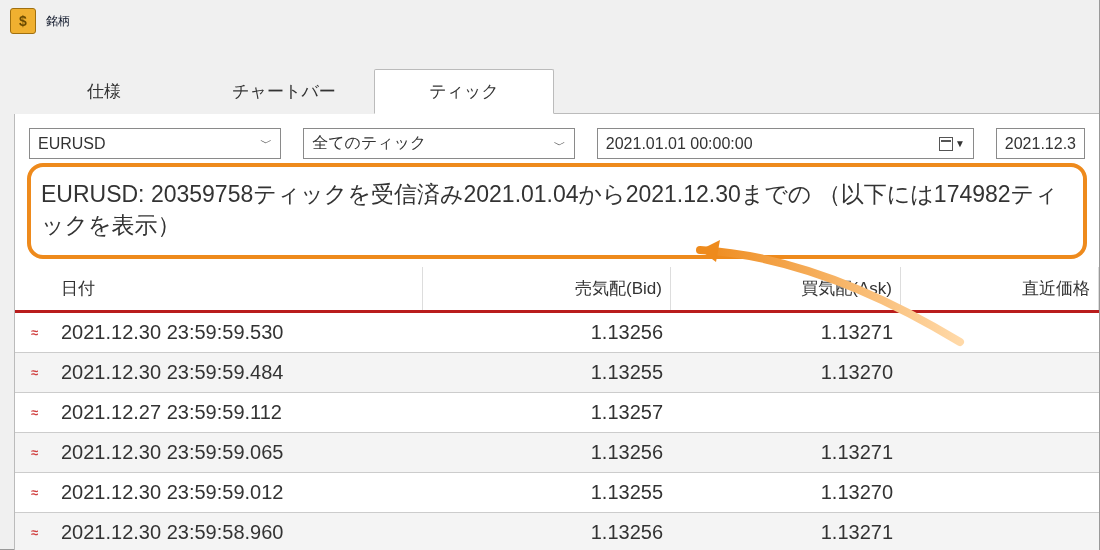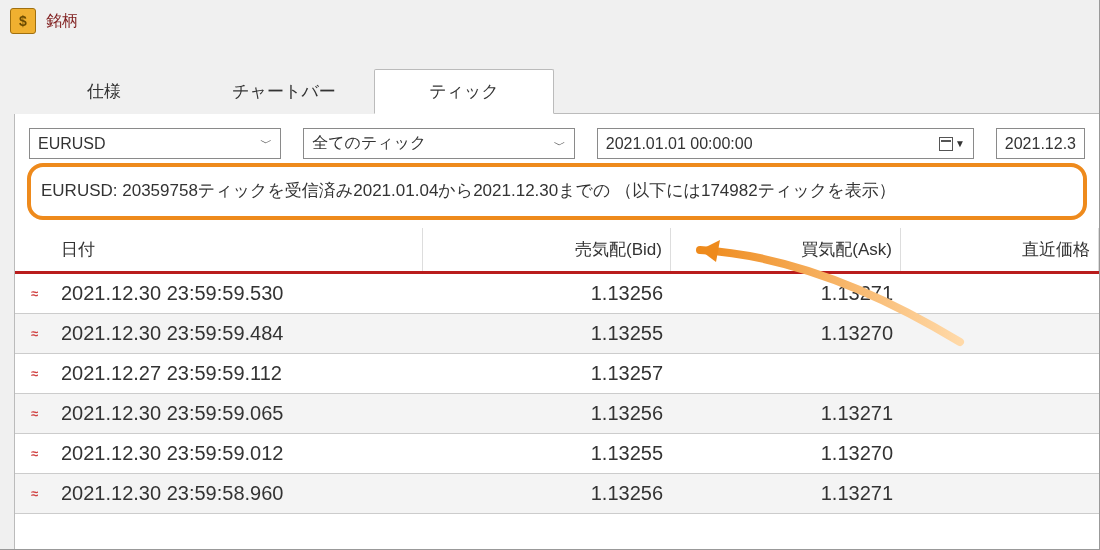--- a/index.html
+++ b/index.html
@@ -34,22 +34,22 @@
   border: 1px solid #a07010;
   border-radius: 3px;
   display: flex;
   align-items: center;
   justify-content: center;
   font-size: 14px;
   color: #6a4a00;
   font-weight: bold;
 }
 .titlebar-text {
-  font-size: 16px;
-  color: #7f1d1d;
+  font-size: 12px;
+  color: #0f172a;
 }
 .content {
   flex: 1;
   padding: 0 0 0 14px;
   display: flex;
   flex-direction: column;
 }
 .tabs {
   display: flex;
   margin-top: 26px;
@@ -112,21 +112,21 @@
 }
 .combo-date2 { width: 90px; }
 .status-wrap {
   margin: 4px 12px 8px 12px;
   border: 4px solid #ee8a1c;
   border-radius: 16px;
   padding: 12px 10px 14px 10px;
   position: relative;
 }
 .status-text {
-  font-size: 17px;
+  font-size: 23px;
   color: #333;
 }
 .arrow-svg {
   position: absolute;
   top: 232px;
   left: 680px;
   pointer-events: none;
 }
 .table-wrap {
   padding: 0 0 0 0;

